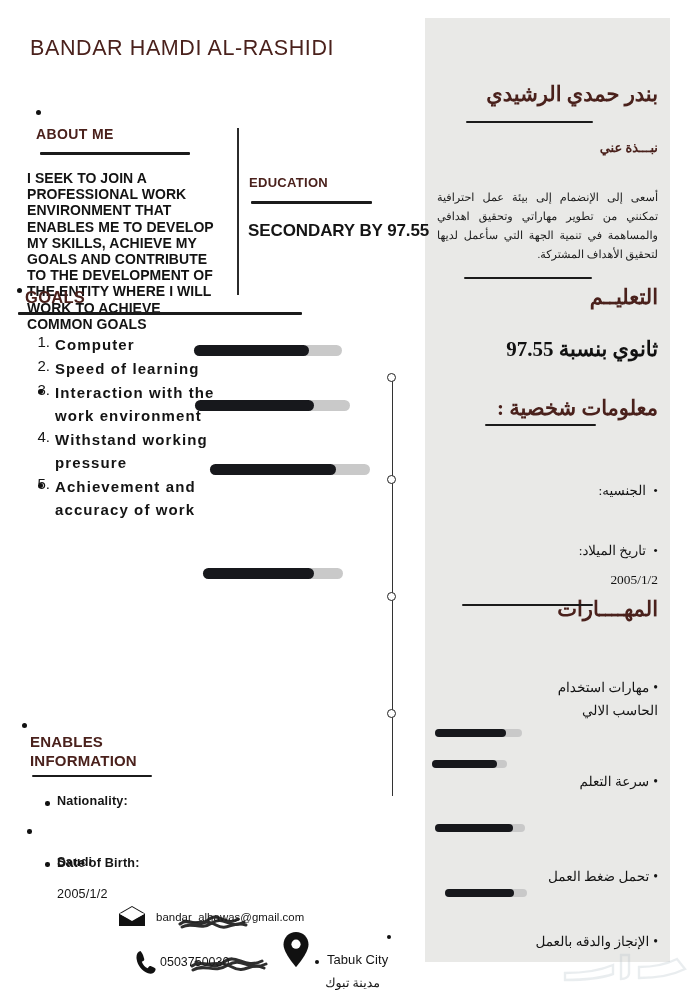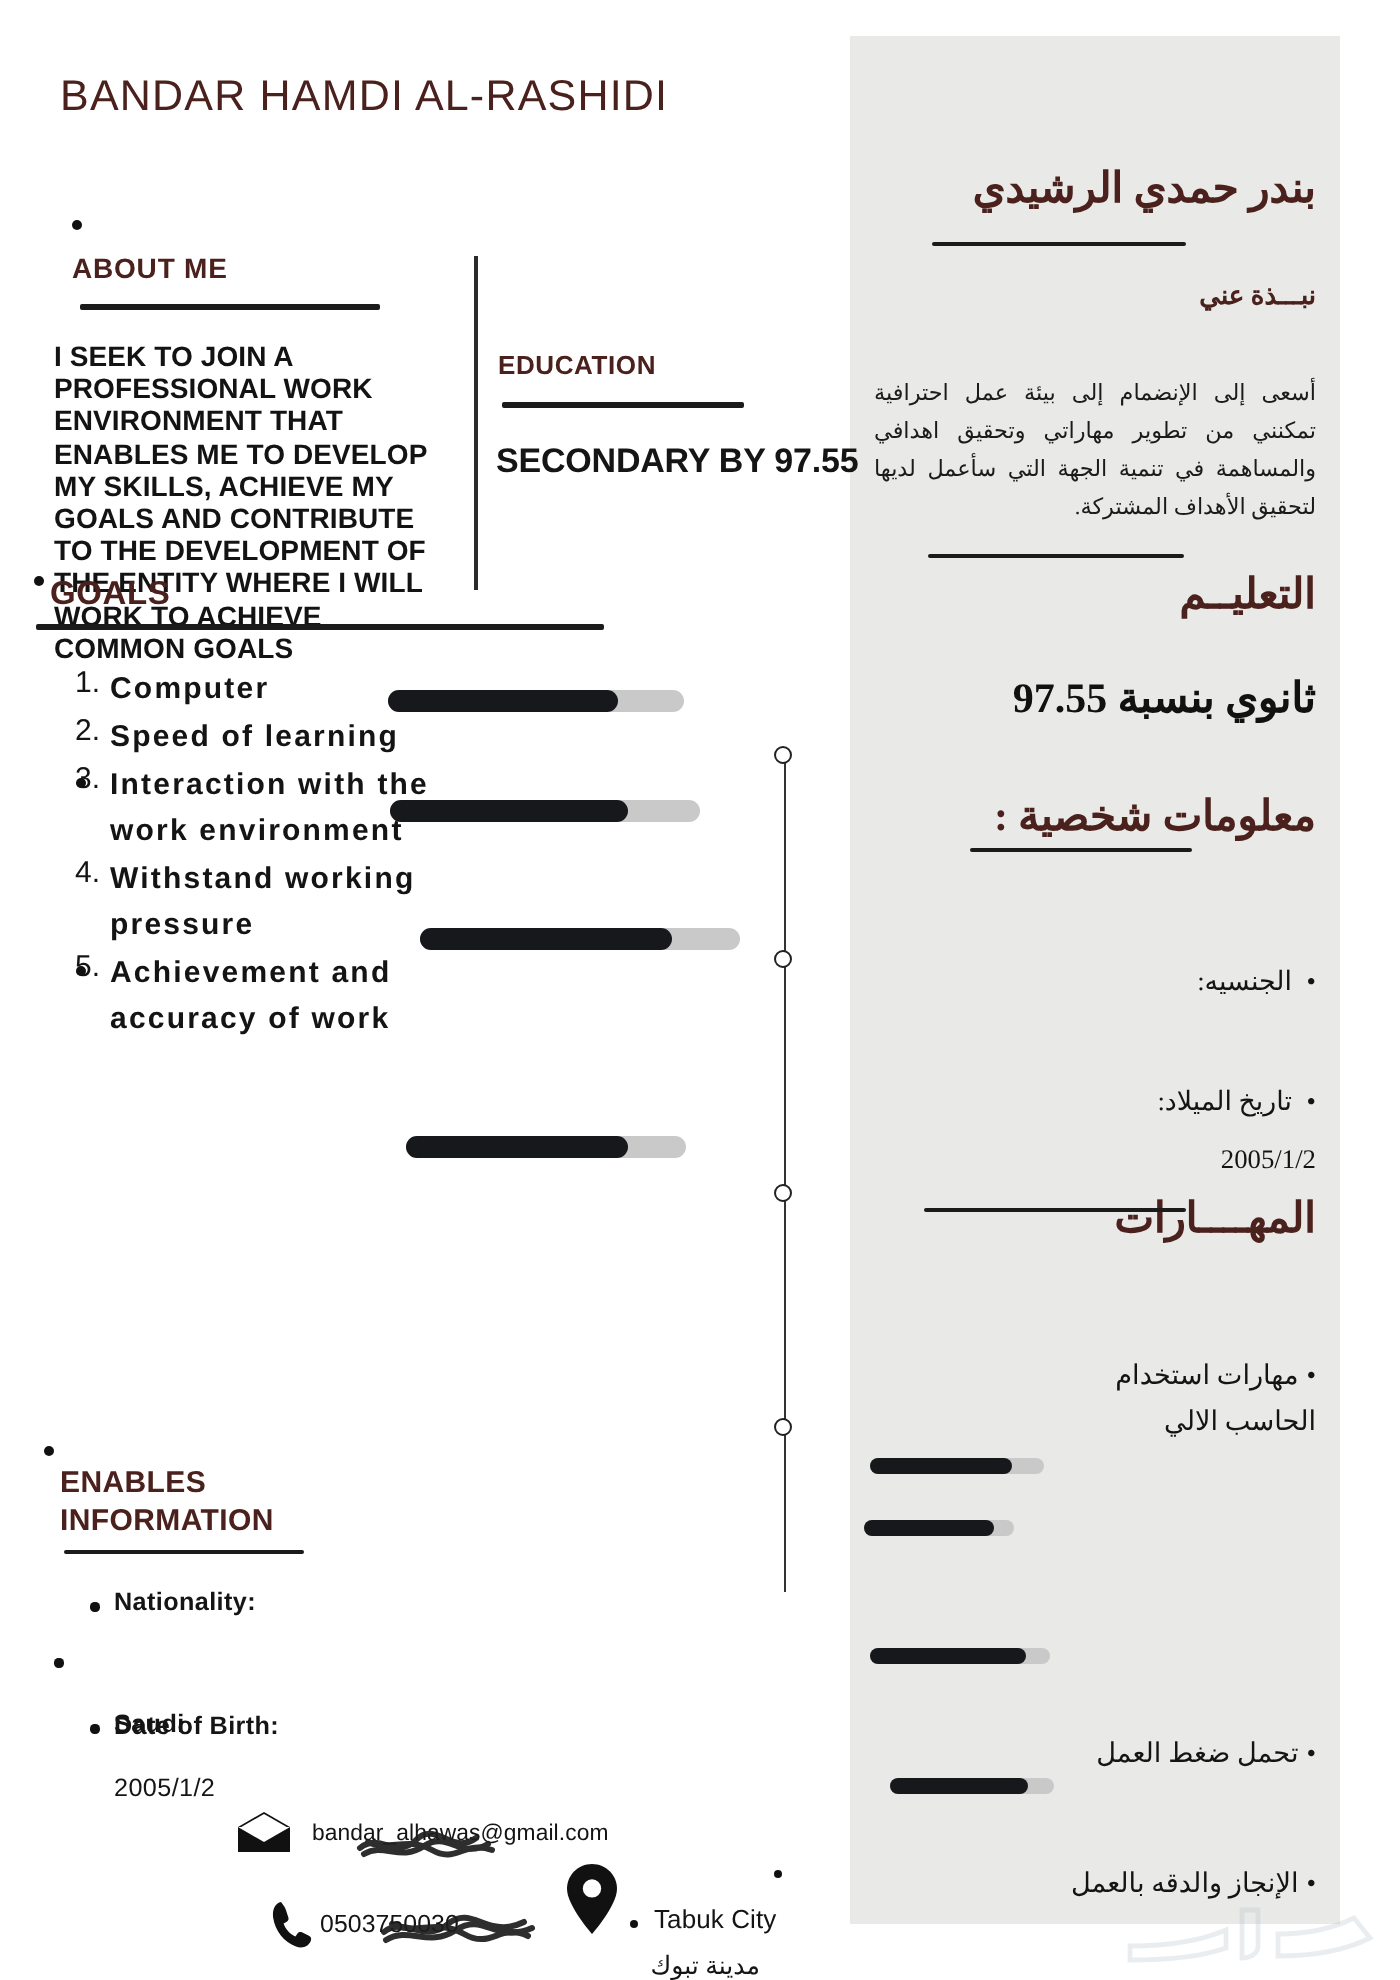--- a/index.html
+++ b/index.html
@@ -301,20 +301,23 @@
   </div>
   <div class="ar-pi-row ar" style="top:524px">2005/1/2</div>
 
   <div class="abs ar" id="ar-skills-h">المهــــارات</div>
   <div class="abs rule" id="ar-skills-rule"></div>
 
   <div class="ar-sk-row ar" style="top:628px;width:112px;left:546px">
     <span style="margin-left:4px">•</span><span>مهارات استخدام الحاسب الالي</span>
   </div>
 
+  <div class="ar-sk-row ar" style="top:722px;width:128px;left:530px">
+    <span style="margin-left:4px">•</span><span>سرعة التعلم</span>
+  </div>
   <div class="ar-bar" style="left:435px;top:729px;width:87px">
     <i style="width: 82%;"></i>
   </div>
 
   <div class="ar-bar" style="left:432px;top:760px;width:75px">
     <i style="width: 86%;"></i>
   </div>
 
   <div class="ar-sk-row ar" style="top:817px;width:148px;left:510px">
     <span style="margin-left:4px">•</span><span>تحمل ضغط العمل</span>

